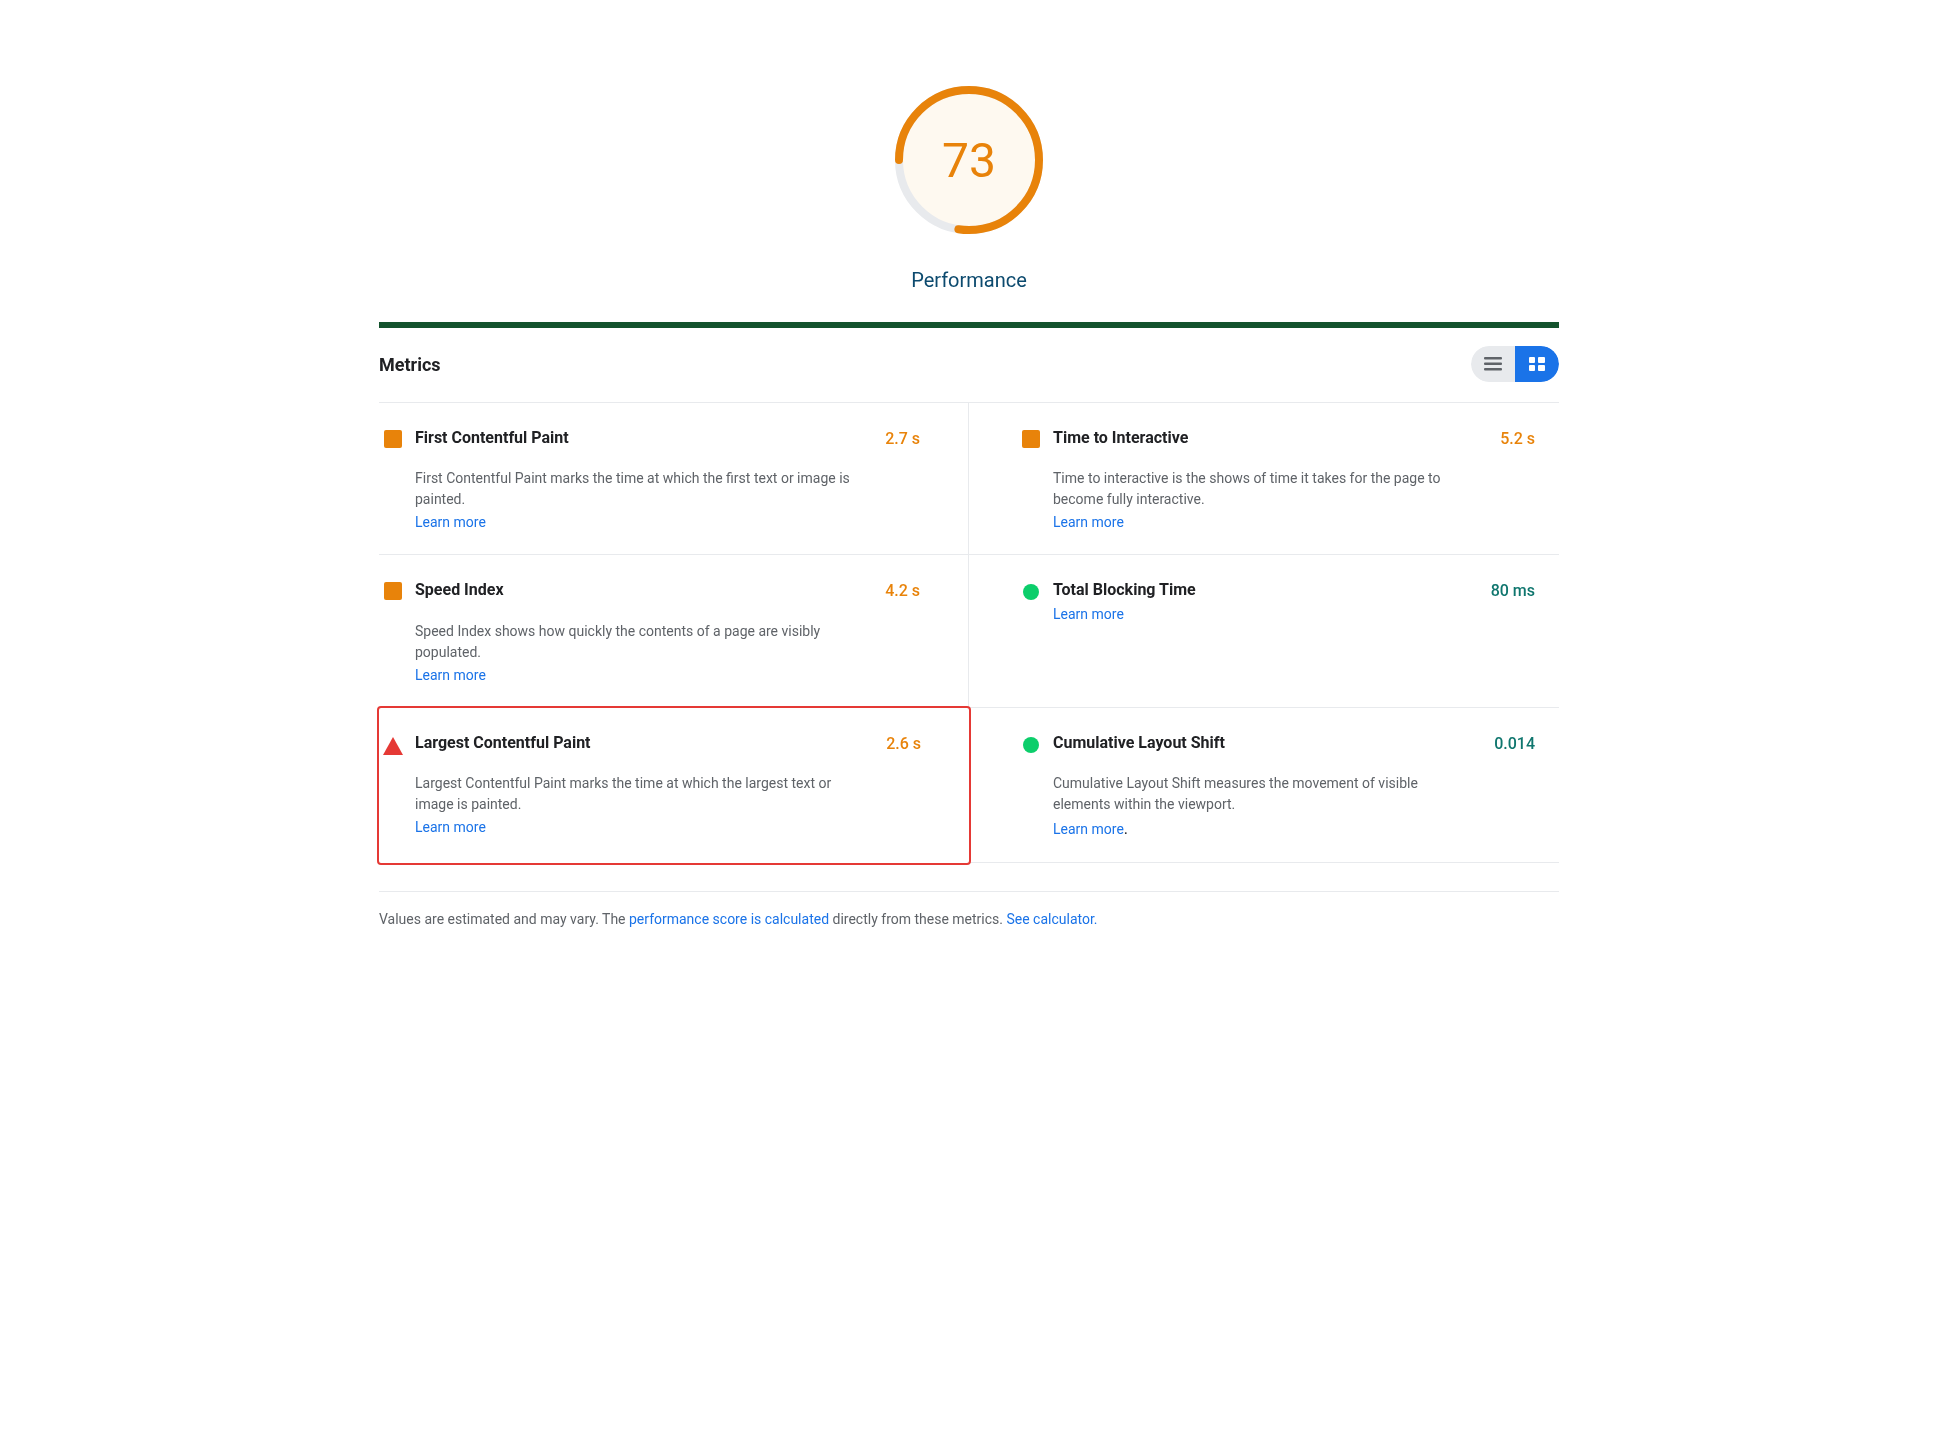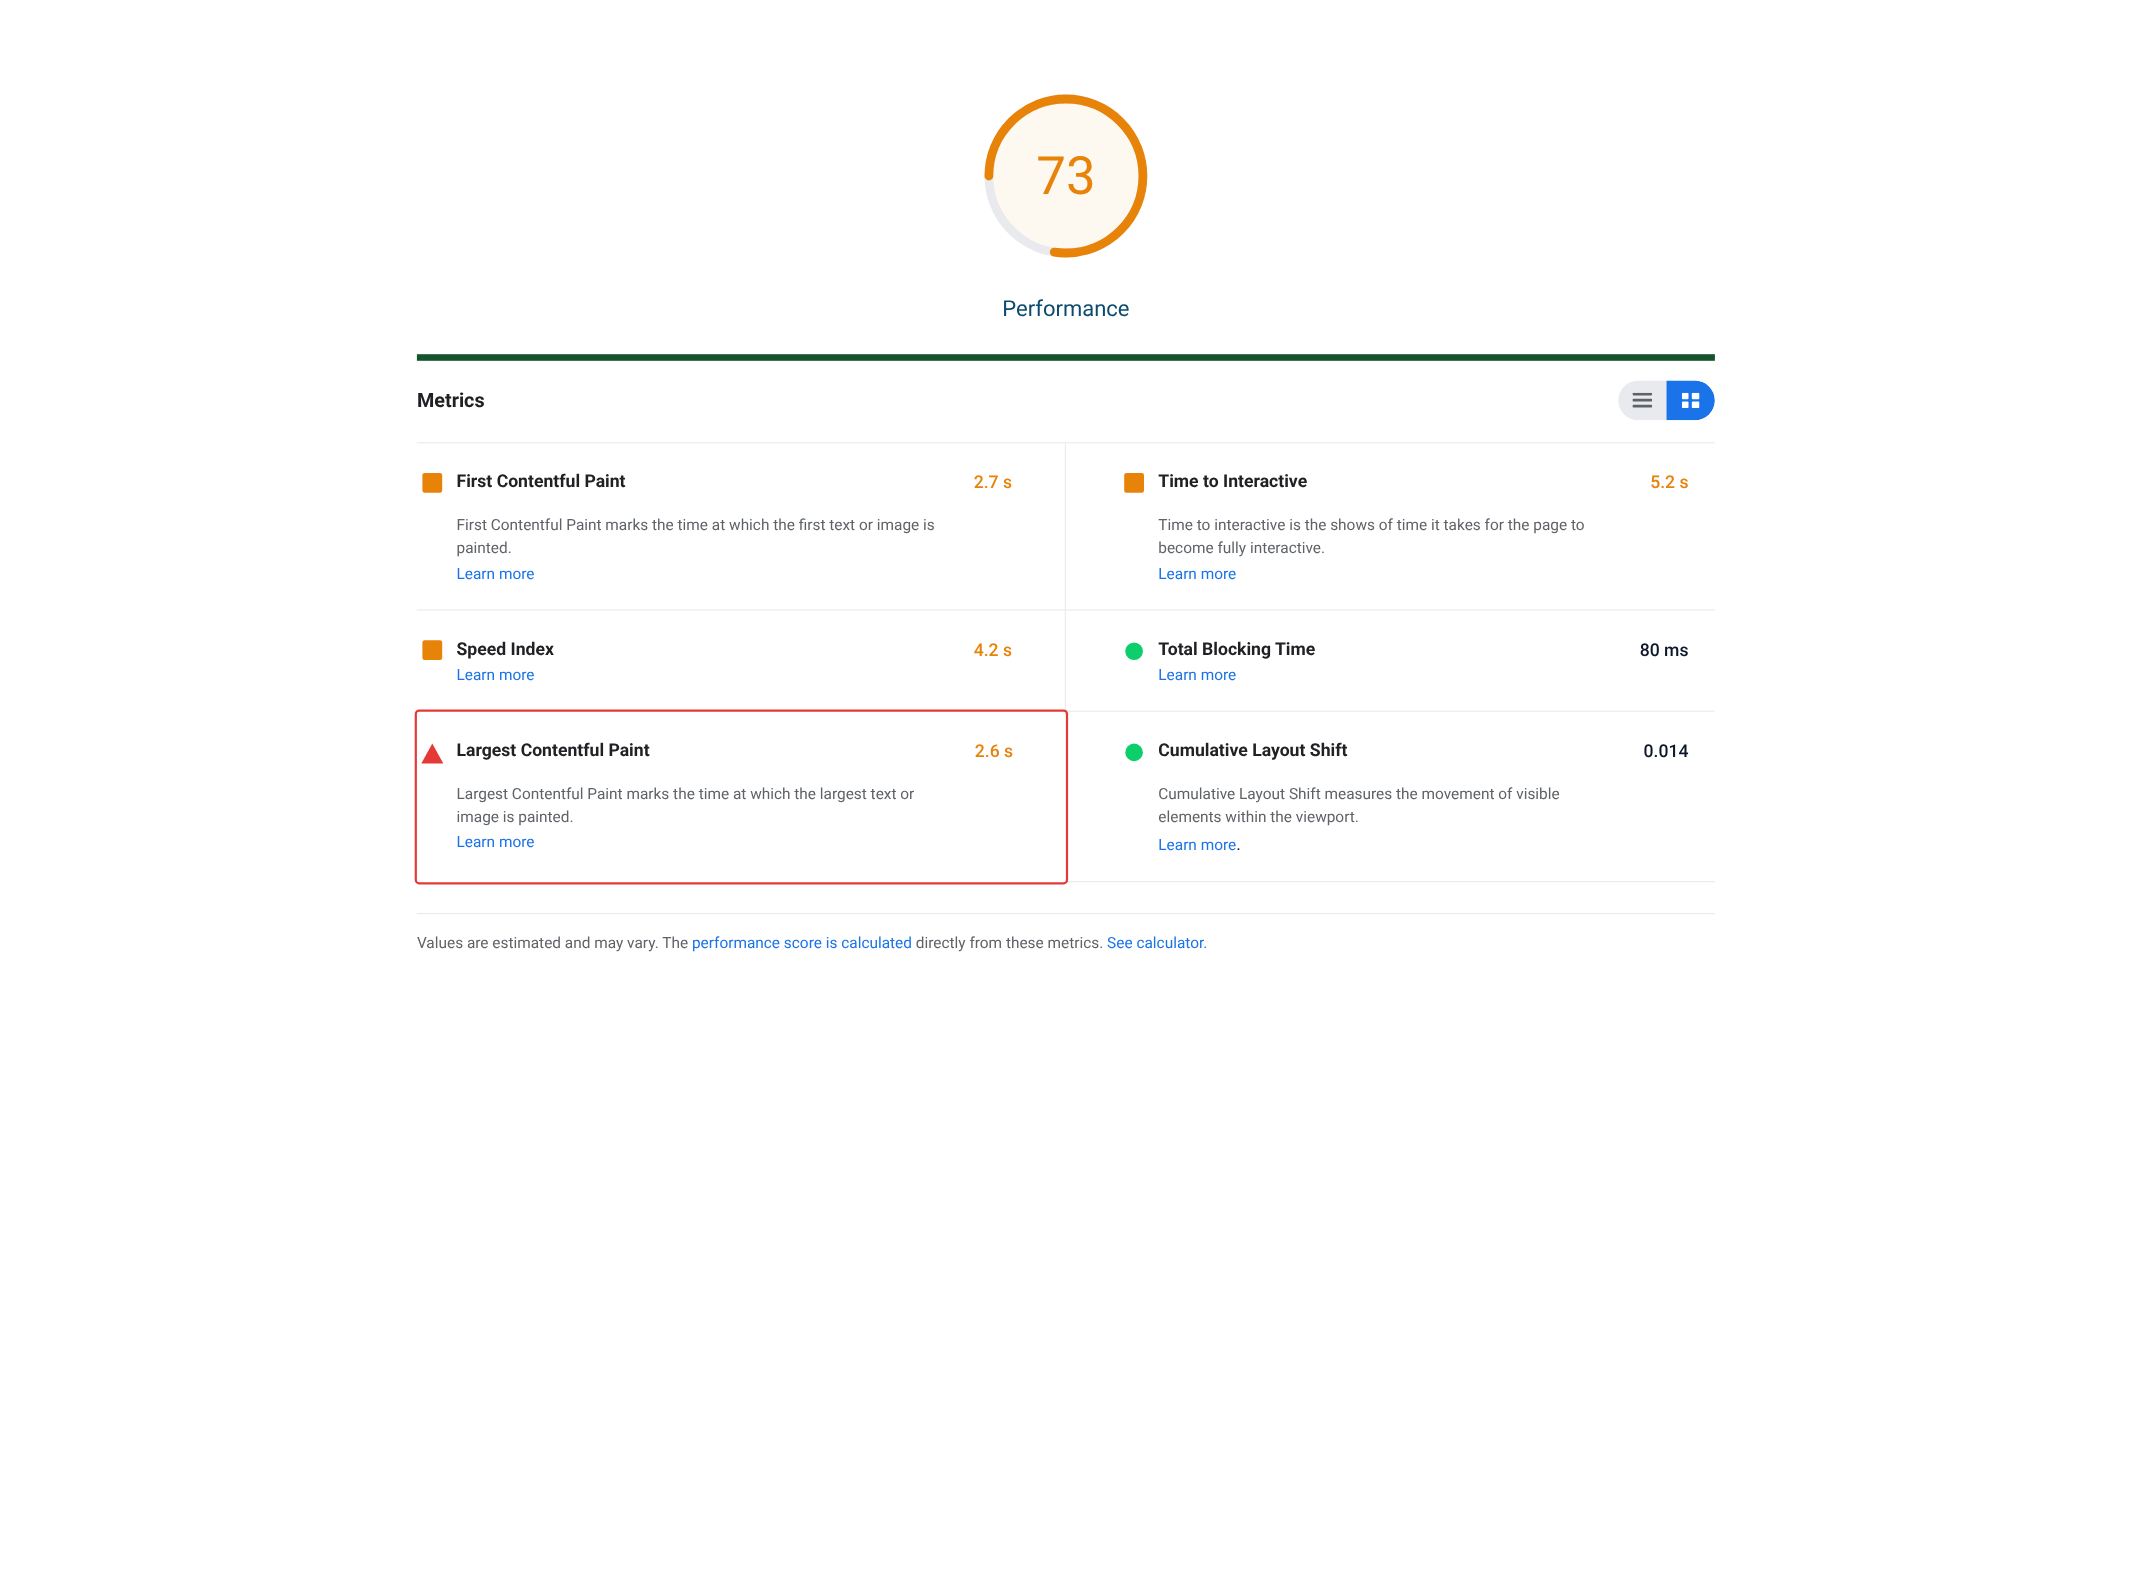--- a/index.html
+++ b/index.html
@@ -170,21 +170,21 @@
       font-size: 14px;
     }
     .metric-value {
       font-size: 16px;
       font-weight: 500;
       white-space: nowrap;
       padding-left: 12px;
       padding-top: 2px;
     }
     .value-orange { color: #e8830a; }
-    .value-green { color: #0f172a; }
+    .value-green { color: #0f766e; }
 
     
     .footer-note {
       margin-top: 28px;
       padding-top: 16px;
       border-top: 1px solid #e8eaed;
       font-size: 14px;
       color: #5f6368;
       line-height: 1.6;
     }
@@ -257,20 +257,21 @@
       </div>
       <div class="metric-value value-orange">5.2 s</div>
     </div>
 
     <div class="metric-item">
       <div class="metric-icon">
         <div class="icon-square icon-orange"></div>
       </div>
       <div class="metric-content">
         <span class="metric-name">Speed Index</span>
+        <span class="metric-desc">Speed Index shows how quickly the contents of a page are visibly populated.</span>
         <a class="metric-learn-more" href="#">Learn more</a>
       </div>
       <div class="metric-value value-orange">4.2 s</div>
     </div>
 
     <div class="metric-item">
       <div class="metric-icon">
         <div class="icon-circle icon-green"></div>
       </div>
       <div class="metric-content">

